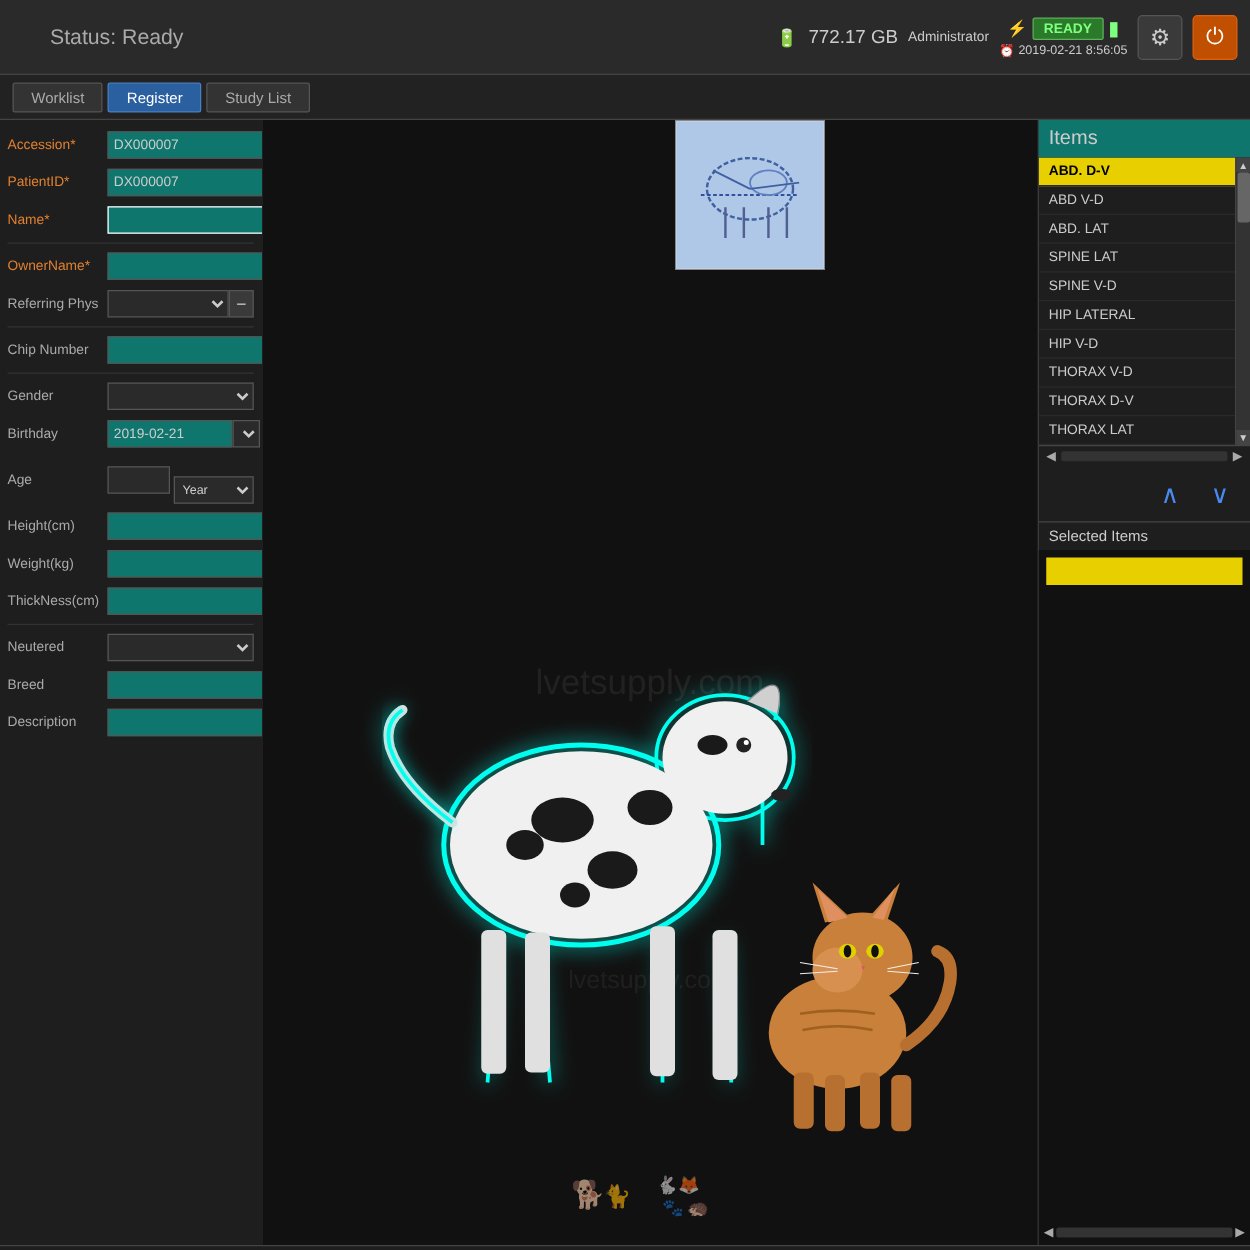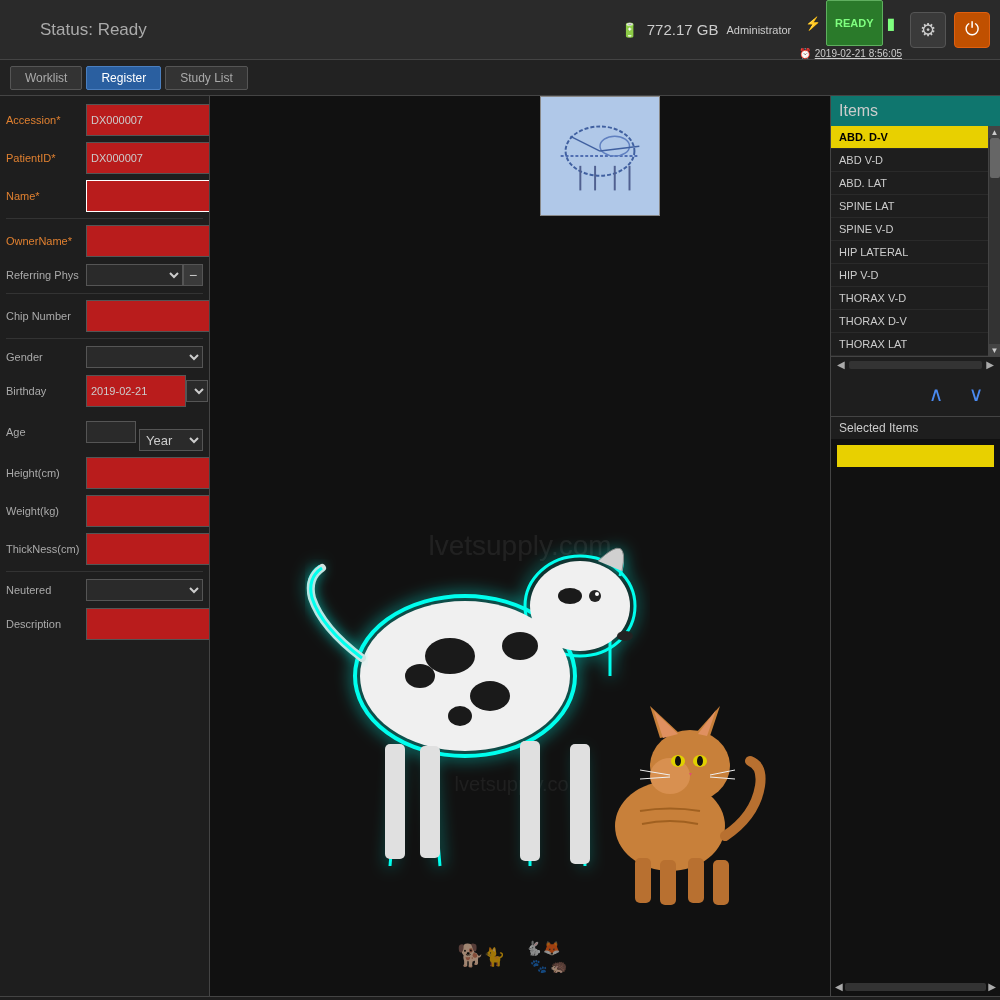--- a/index.html
+++ b/index.html
@@ -43,21 +43,21 @@
     }
     #storage-icon {
       color: #f0c040;
       font-size: 14px;
     }
     #admin-text { color: #ccc; font-size: 11px; }
     #ready-badge {
       background: #2a7a2a;
       color: #7fff7f;
       border: 1px solid #5faf5f;
-      padding: 16px 8px;
+      padding: 2px 8px;
       font-size: 11px;
       font-weight: bold;
       border-radius: 2px;
     }
     #datetime-text { color: #ccc; font-size: 11px; }
     #gear-btn, #power-btn {
       width: 36px; height: 36px;
       background: #3a3a3a;
       border: 1px solid #555;
       border-radius: 4px;
@@ -118,22 +118,22 @@
     }
     .field-label {
       width: 80px;
       font-size: 11px;
       color: #aaa;
       flex-shrink: 0;
     }
     .field-label.required { color: #e08030; }
     .field-input {
       flex: 1;
-      height: 32px;
-      background: #b91c1c;
+      height: 22px;
+      background: #0f766e;
       border: 1px solid #555;
       color: #ccc;
       font-size: 11px;
       padding: 0 4px;
     }
     .field-btn {
       width: 20px; height: 22px;
       background: #3a3a3a;
       border: 1px solid #555;
       color: #ccc;
@@ -150,21 +150,21 @@
       color: #ccc;
       font-size: 11px;
       padding: 0 2px;
     }
     .field-select-sm {
       width: 70px;
       height: 22px;
       background: #2a2a2a;
       border: 1px solid #555;
       color: #ccc;
-      font-size: 13px;
+      font-size: 10px;
       padding: 0 2px;
       margin-top: 16px;
     }
     .age-input {
       width: 50px;
       height: 22px;
       background: #2a2a2a;
       border: 1px solid #555;
       color: #ccc;
       font-size: 11px;
@@ -376,21 +376,21 @@
     </span>
     <span id="admin-text">Administrator</span>
     <div style="display:flex;flex-direction:column;align-items:center;gap:2px;">
       <div style="display:flex;align-items:center;gap:4px;">
         <span style="color:#7fff7f;font-size:13px;">⚡</span>
         <span id="ready-badge">READY</span>
         <span style="color:#7fff7f;font-size:16px;">▮</span>
       </div>
       <div style="display:flex;align-items:center;gap:3px;">
         <span style="color:#aaa;font-size:10px;">⏰</span>
-        <span id="datetime-text" style="font-size:10px;text-decoration:underline;">2019-02-21 8:56:05</span>
+        <span id="datetime-text" style="font-size:10px;">2019-02-21 8:56:05</span>
       </div>
     </div>
     <button id="gear-btn">⚙</button>
     <button id="power-btn">⏻</button>
   </div>
 </div>
 
 <div id="nav-bar">
   <button class="nav-btn">Worklist</button>
   <button class="nav-btn active">Register</button>
@@ -478,20 +478,24 @@
     </div>
 
     <div class="divider"></div>
 
     <div class="field-row">
       <span class="field-label">Neutered</span>
       <select class="field-select"></select>
     </div>
 
 
+    <div class="field-row">
+      <span class="field-label">Breed</span>
+      <input class="field-input" type="text" value="" style="">
+    </div>
 
     <div class="field-row">
       <span class="field-label">Description</span>
       <input class="field-input" type="text" value="" style="">
     </div>
   </div>
 
   <div id="center-panel">
 
     <div id="xray-panel">

